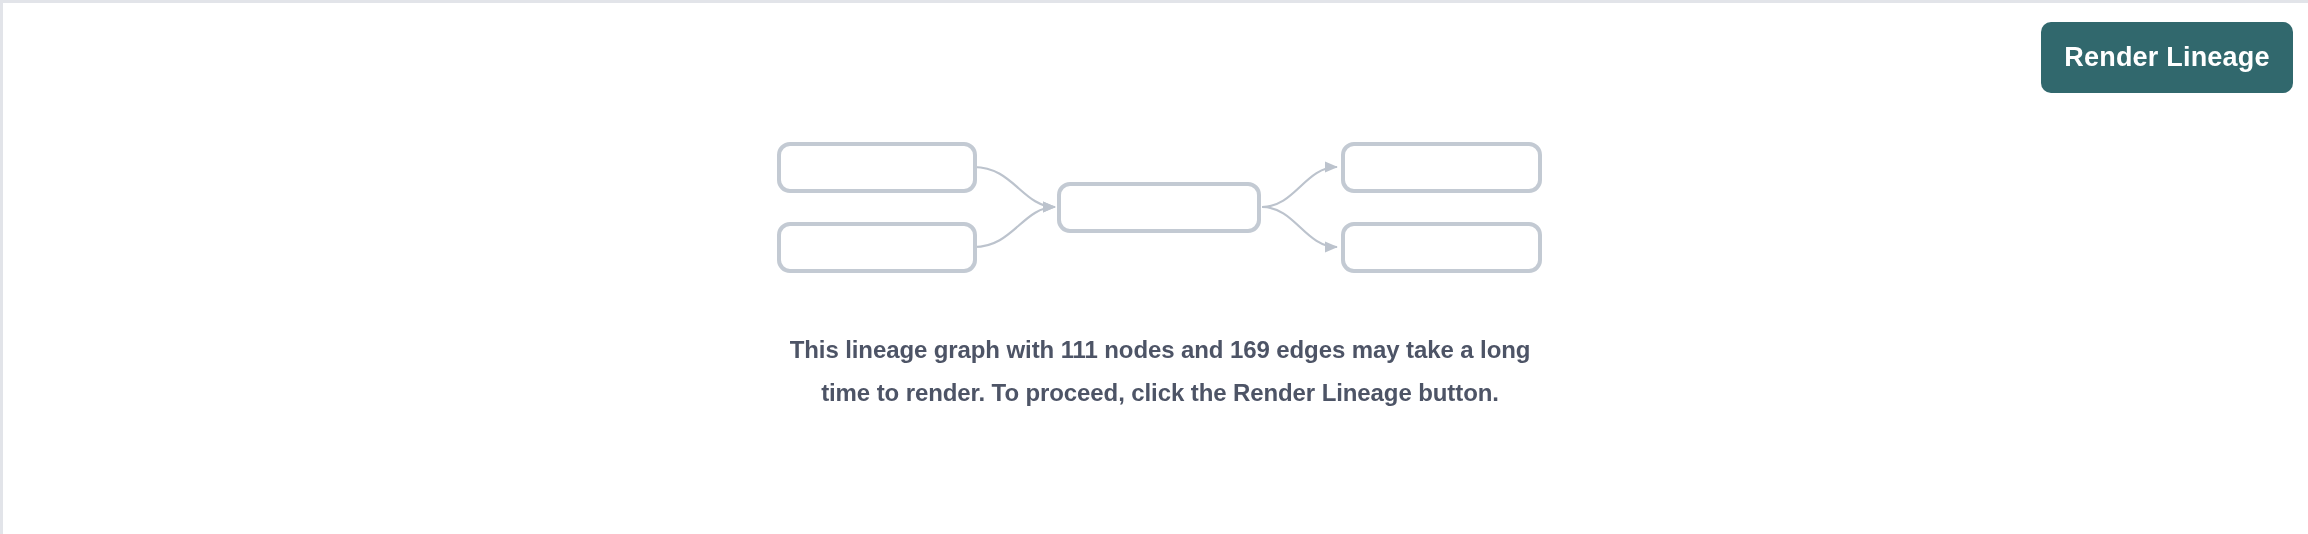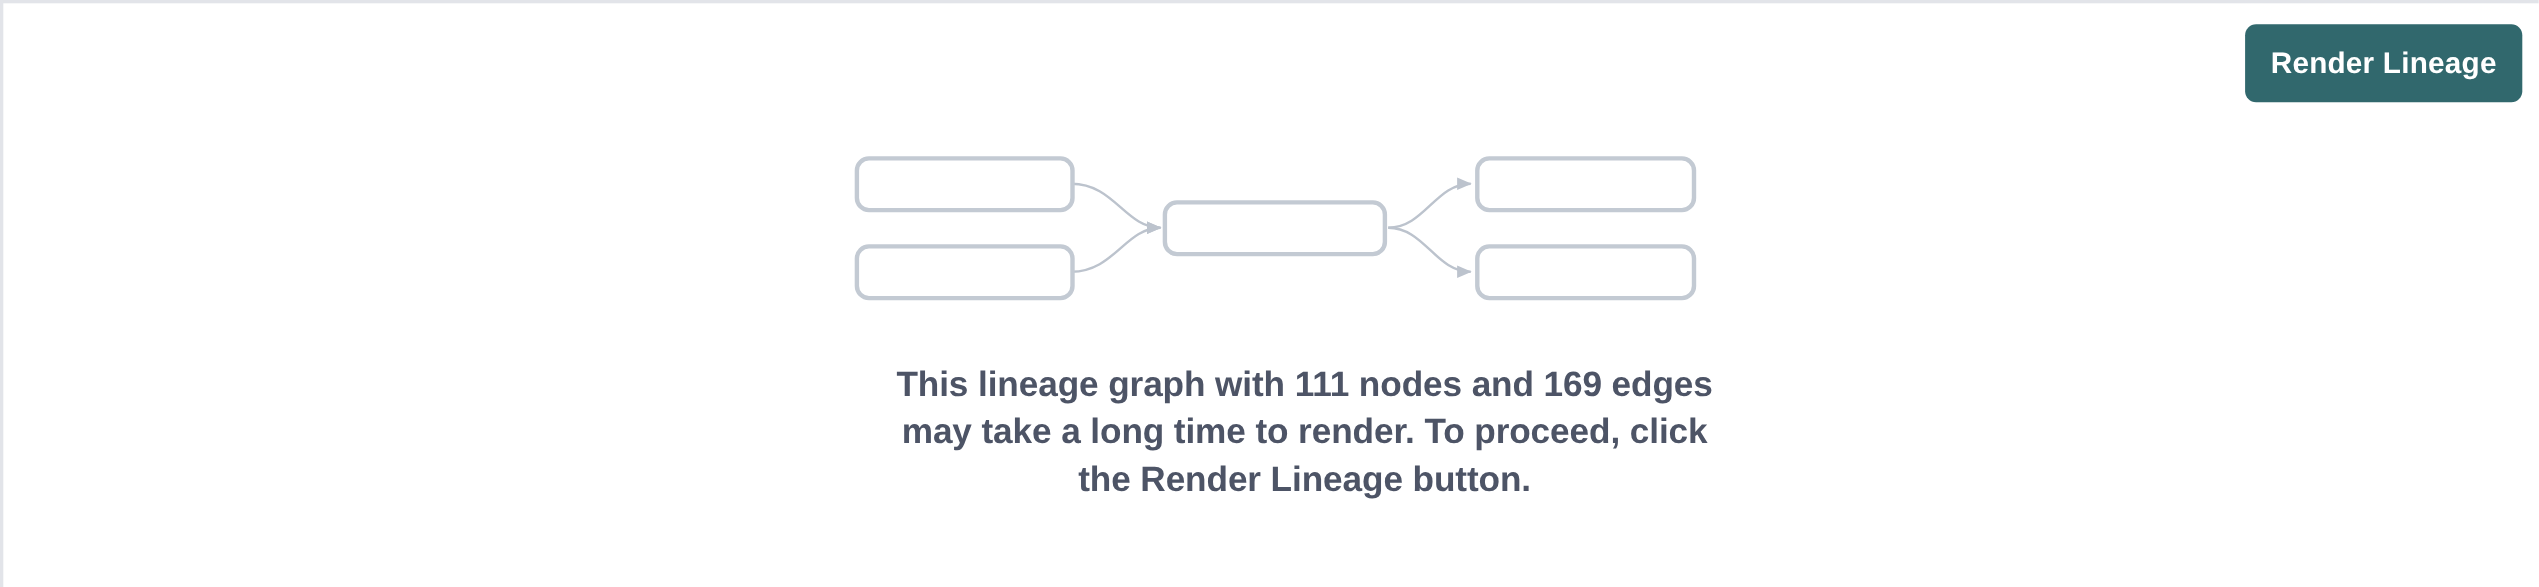--- a/index.html
+++ b/index.html
@@ -62,27 +62,27 @@
   .graph-placeholder {
     position: absolute;
     left: 762px;
     top: 128px;
     width: 790px;
     height: 152px;
   }
 
   .placeholder-message {
     position: absolute;
-    left: 798px;
+    left: 772px;
     top: 325px;
     width: 770px;
     text-align: center;
     color: #4d5466;
     font-family: "Liberation Sans", sans-serif;
-    font-size: 32px;
+    font-size: 24px;
     font-weight: bold;
     line-height: 43px;
     letter-spacing: -0.1px;
   }
 </style>
 </head>
 <body>
 
 <div class="lineage-panel">
 

